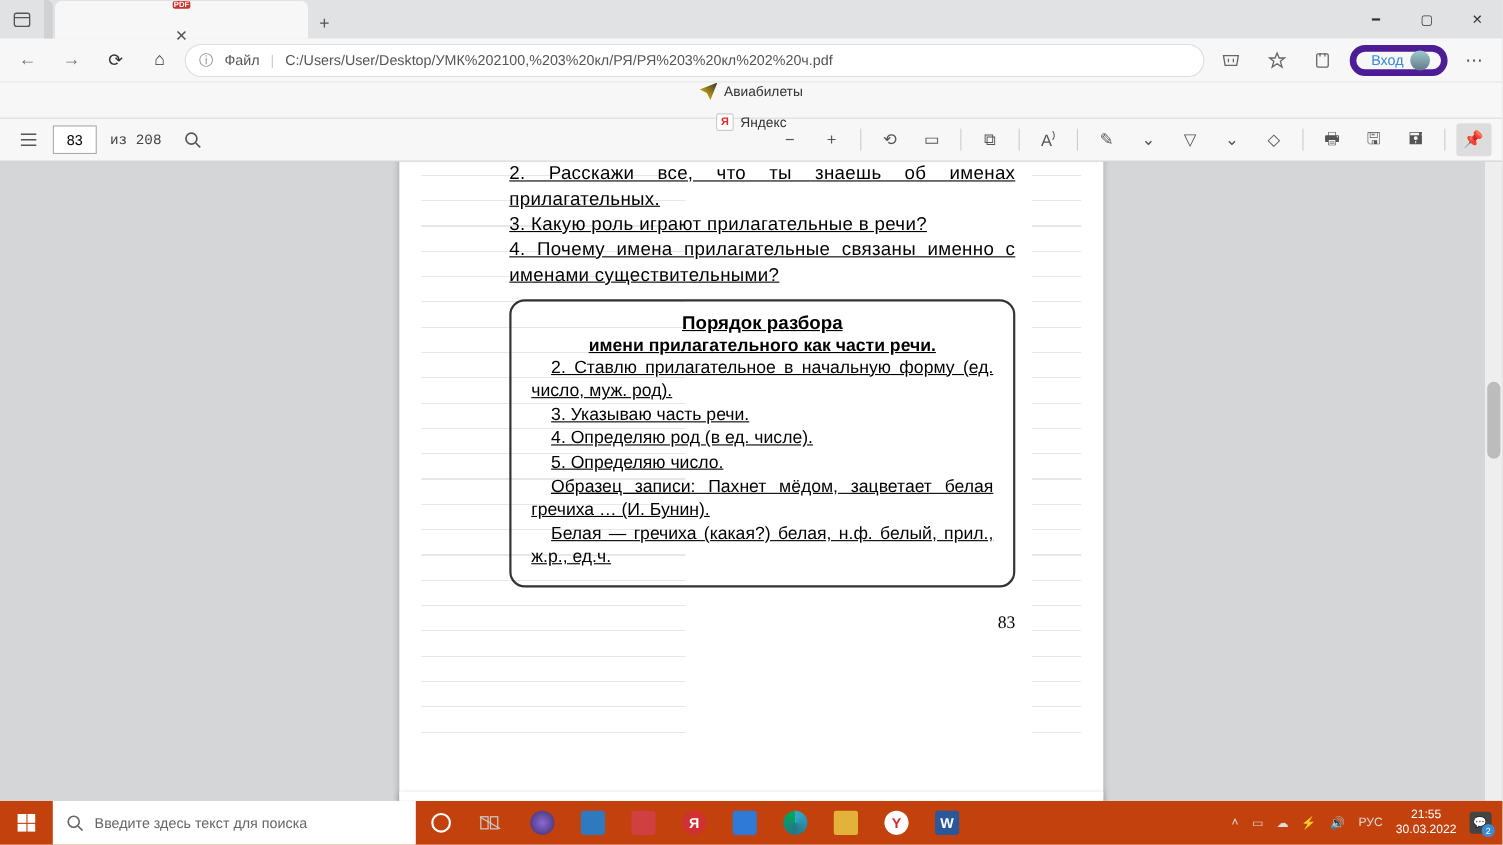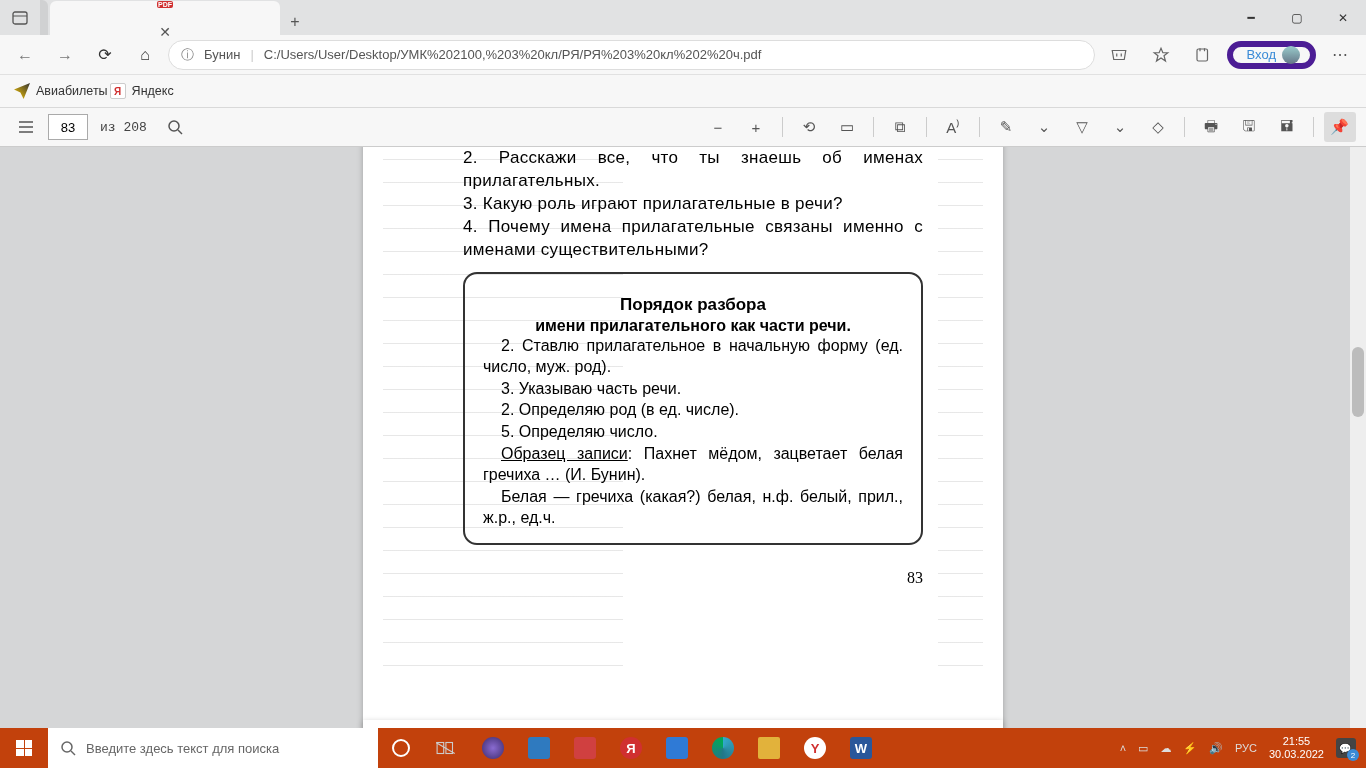--- a/index.html
+++ b/index.html
@@ -16,41 +16,41 @@
 .winctrl div { width:46px; height:35px; display:flex; align-items:center; justify-content:center; color:#333; font-size:12px; }
 .addrbar { height:40px; background:#f7f7f7; display:flex; align-items:center; padding:0 8px; gap:6px; border-bottom:1px solid #e1e1e1; }
 .navbtn { width:34px; height:34px; display:flex; align-items:center; justify-content:center; color:#777; border-radius:4px; }
 .navbtn.active { color:#333; }
 .addr { flex:1; height:30px; background:#fff; border:1px solid #ddd; border-radius:15px; display:flex; align-items:center; padding:0 12px; gap:10px; font-size:13px; color:#555; }
 .addr .info { color:#888; }
 .addr .sep { color:#ccc; }
 .rbtn { width:36px; height:34px; display:flex; align-items:center; justify-content:center; color:#555; }
 .login { height:28px; border:6px solid #4c1d95; border-radius:14px; display:flex; align-items:center; padding:0 10px 0 14px; gap:6px; color:#3a8ad6; font-size:13px; }
 .login .avatar { width:18px; height:18px; border-radius:50%; background:linear-gradient(#9cc,#678); }
-.favbar { height:33px; background:#f7f7f7; display:flex; align-items:center; padding:0 14px; gap:2px; border-bottom:1px solid #d9d9d9; }
+.favbar { height:33px; background:#f7f7f7; display:flex; align-items:center; padding:0 14px; gap:12px; border-bottom:1px solid #d9d9d9;flex-direction:column; }
 .favlink { display:flex; align-items:center; gap:6px; font-size:12.5px; color:#333; }
 .favlink .ico { width:16px; height:16px; }
 .ico-plane { background:linear-gradient(45deg,#fc0,#333); clip-path:polygon(0 40%,100% 0,60% 100%,40% 60%); }
 .ico-ya { background:#fff; border:1px solid #ccc; color:#d03030; font-size:10px; font-weight:bold; display:flex; align-items:center; justify-content:center; border-radius:2px; }
 .pdfbar { height:39px; background:#f7f7f7; border-bottom:1px solid #ccc; display:flex; align-items:center; padding:0 10px; gap:6px; }
 .pdfbtn { width:32px; height:30px; display:flex; align-items:center; justify-content:center; color:#555; border-radius:3px; font-size:15px; }
 .pdfbtn.pinned { background:#ddd; }
 .pageinput { width:40px; height:26px; border:1px solid #aaa; text-align:center; font-size:13px; background:#fff; }
 .pagecount { font-size:13px; color:#444; padding:0 6px;font-family:Liberation Mono, monospace; }
 .pdfsep { width:1px; height:20px; background:#ccc; margin:0 4px; }
 .pdfspacer { flex:1; }
 .viewer { height:581px; background:#d5d6d7; overflow:hidden; position:relative; display:flex; justify-content:center; }
 .page { width:640px; background:#fff; box-shadow:0 2px 6px rgba(0,0,0,.25); margin-top:-10px; padding:10px 30px 20px 20px; position:relative; }
 .lined { position:absolute; left:20px; right:380px; top:0; bottom:50px; }
 .lined::before { content:""; position:absolute; inset:0; background:repeating-linear-gradient(to bottom,transparent 0,transparent 22px,#bbb 22px,#bbb 23px); opacity:.35; }
 .lined2 { position:absolute; right:20px; left:575px; top:0; bottom:50px; }
 .lined2::before { content:""; position:absolute; inset:0; background:repeating-linear-gradient(to bottom,transparent 0,transparent 22px,#bbb 22px,#bbb 23px); opacity:.35; }
-.textcol { position:relative; margin-left:80px; margin-right:50px; font-family:Georgia,"Times New Roman",serif; color:#000; }
+.textcol { position:relative; margin-left:80px; margin-right:50px; font-family:Georgia,"Times New Roman",serif; color:#000;text-decoration:underline; }
 .para { font-size:17px; line-height:1.35; text-align:justify; letter-spacing:.3px; }
-.box { border:2.5px solid #333; border-radius:14px; padding:21px 18px 14px; margin-top:10px; }
+.box { border:2.5px solid #333; border-radius:14px; padding:10px 18px 14px; margin-top:10px; }
 .box h3 { text-align:center; font-size:17px; font-weight:bold; margin-bottom:2px; }
 .box h4 { text-align:center; font-size:16px; font-weight:bold; }
 .box p { font-size:16px; line-height:1.35; text-align:justify; text-indent:18px; }
 .underline { text-decoration:underline; }
 .pagenum { text-align:right; font-size:16px; margin:24px 50px 0 0; font-family:Georgia,serif; }
 .nextpage { width:640px; height:10px; background:#fff; box-shadow:0 2px 6px rgba(0,0,0,.25); margin-top:16px; position:absolute; bottom:-2px; }
 .scrolltrack { position:absolute; right:0; top:0; width:16px; height:100%; background:#eee; }
 .scrollthumb { position:absolute; right:2px; top:200px; width:12px; height:70px; background:#bcbcbc; border-radius:6px; }
 .taskbar { height:40px; background:#c2410c; display:flex; align-items:center; color:#fff; font-size:13px; }
 .taskbar .start { width:48px; height:40px; display:flex; align-items:center; justify-content:center; }
@@ -91,21 +91,21 @@
   </div>
 </div>
 
 <div class="addrbar">
   <div class="navbtn">←</div>
   <div class="navbtn">→</div>
   <div class="navbtn active">⟳</div>
   <div class="navbtn active">⌂</div>
   <div class="addr">
     <span class="info">ⓘ</span>
-    <span>Бунин</span>
+    <span>Файл</span>
     <span class="sep">|</span>
     <span>C:/Users/User/Desktop/УМК%202100,%203%20кл/РЯ/РЯ%203%20кл%202%20ч.pdf</span>
   </div>
   <div class="rbtn">
     <svg width="18" height="18" viewBox="0 0 24 24" fill="none" stroke="#666" stroke-width="1.6">
         <path d="M3 6h18l-2 12H5z"></path>
         <path d="M9 10v4M15 10v4"></path>
       </svg>
   </div>
   <div class="rbtn">
@@ -184,21 +184,21 @@
       <div class="lined2"></div>
     <div class="textcol">
       <p class="para">2. Расскажи все, что ты знаешь об именах прилагательных.</p>
       <p class="para">3. Какую роль играют прилагательные в речи?</p>
       <p class="para">4. Почему имена прилагательные связаны именно с именами существительными?</p>
       <div class="box">
         <h3>Порядок разбора</h3>
         <h4>имени прилагательного как части речи.</h4>
         <p>2. Ставлю прилагательное в начальную форму (ед. число, муж. род).</p>
         <p>3. Указываю часть речи.</p>
-        <p>2. Определяю род (в ед. числе).</p>
+        <p>4. Определяю род (в ед. числе).</p>
         <p>5. Определяю число.</p>
         <p><span class="underline">Образец записи</span><span>: Пахнет мёдом, зацветает белая гречиха … (И. Бунин).</span></p>
         <p>Белая — гречиха (какая?) белая, н.ф. белый, прил., ж.р., ед.ч.</p>
       </div>
     </div>
     <div class="pagenum">83</div>
   </div>
   <div class="nextpage"></div>
   <div class="scrolltrack">
     <div class="scrollthumb"></div>

